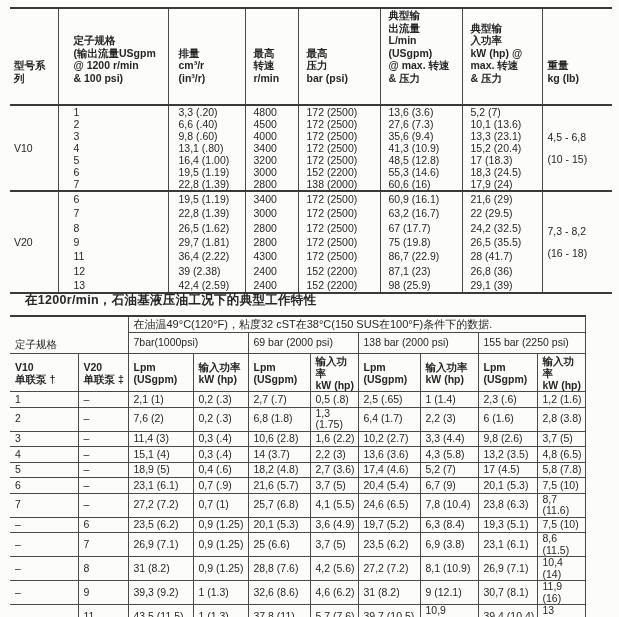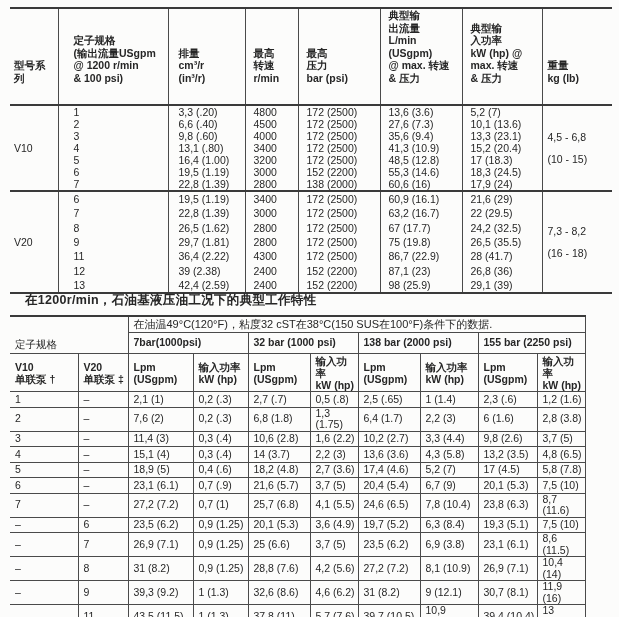--- a/index.html
+++ b/index.html
@@ -51,21 +51,21 @@
   #t2 th,#t2 td{
     border:1px solid #4a4a4a;
     font-size:10.5px;line-height:11.5px;
     text-align:left;vertical-align:middle;
     padding:0 2px 0 5px;white-space:pre-line;overflow:hidden;
   }
   #t2 .no-l{border-left:none;}
   #t2 tr.rowA th{height:15px;font-weight:normal;}
   #t2 th.note{font-size:11px;margin-top:8px;}
   #t2 th.stator{vertical-align:bottom;padding-bottom:3px;font-weight:bold;}
-  #t2 tr.rowB th{height:20px;font-weight:bold;}
+  #t2 tr.rowB th{height:20px;font-weight:normal;}
   #t2 tr.rowC th{height:37px;font-weight:bold;line-height:12px;}
   #t2 tbody td{height:14.5px;}
 </style>
 </head>
 <body>
 
 <div class="sheet">
 
   <table id="t1">
     <colgroup>
@@ -247,21 +247,21 @@
       <col style="width:59px">
         <col style="width:48px">
     </colgroup>
     <thead>
       <tr class="rowA">
         <th class="stator no-l" rowspan="2" colspan="2">定子规格</th>
         <th class="note" colspan="8">在油温49°C(120°F)，粘度32 cST在38°C(150 SUS在100°F)条件下的数据.</th>
       </tr>
       <tr class="rowB">
         <th colspan="2">7bar(1000psi)</th>
-        <th colspan="2">32 bar (1000 psi)</th>
+        <th colspan="2">69 bar (2000 psi)</th>
         <th colspan="2">138 bar (2000 psi)</th>
         <th colspan="2">155 bar (2250 psi)</th>
       </tr>
       <tr class="rowC">
         <th class="no-l">V10
 单联泵 †</th>
         <th>V20
 单联泵 ‡</th>
         <th>Lpm
 (USgpm)</th>

